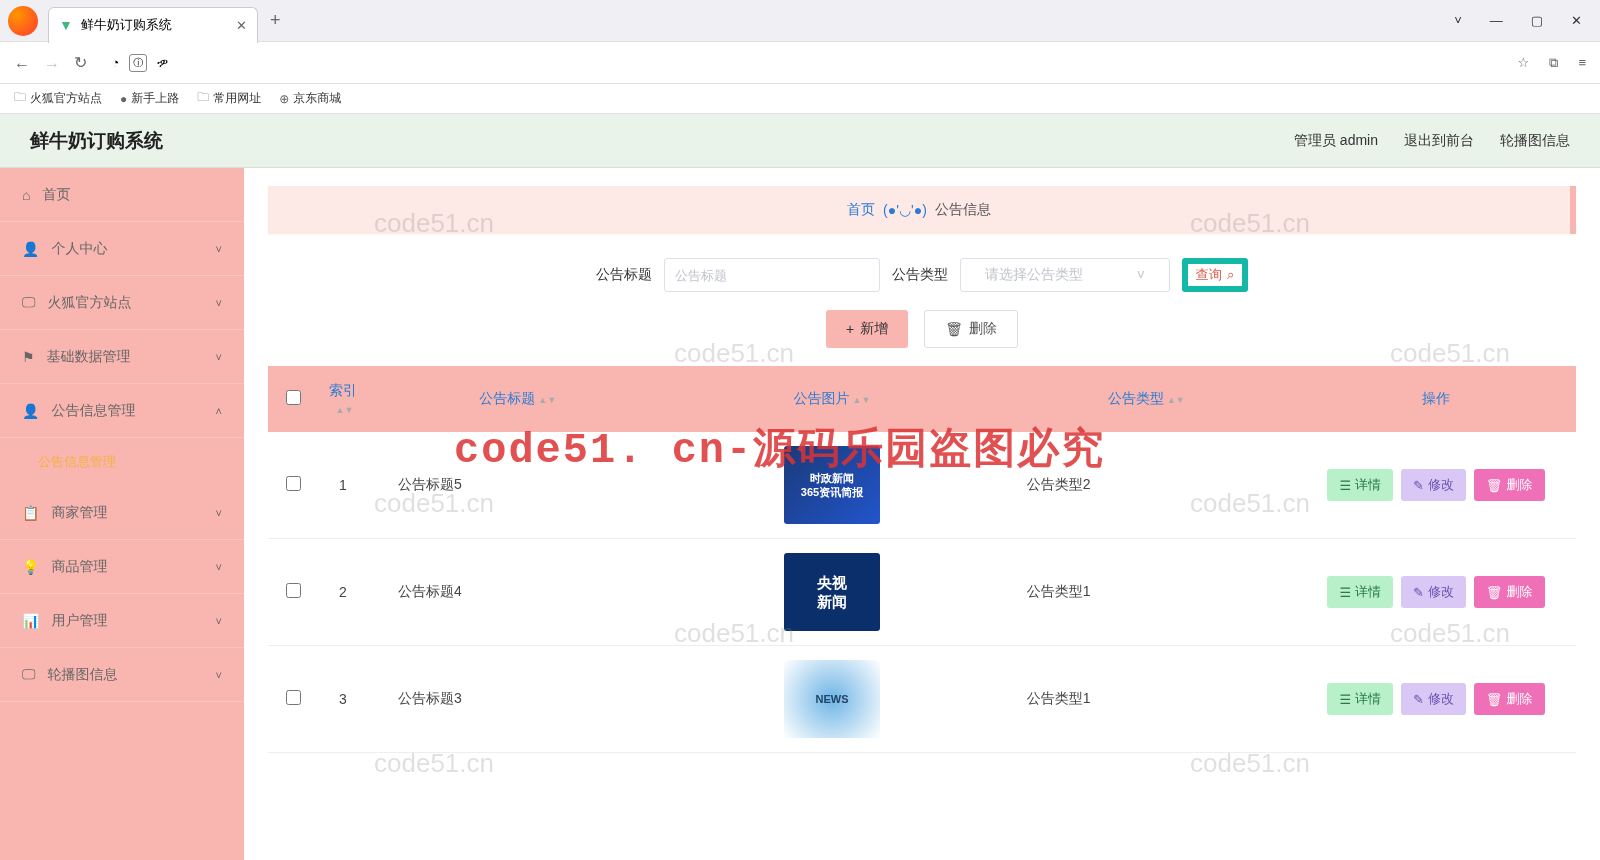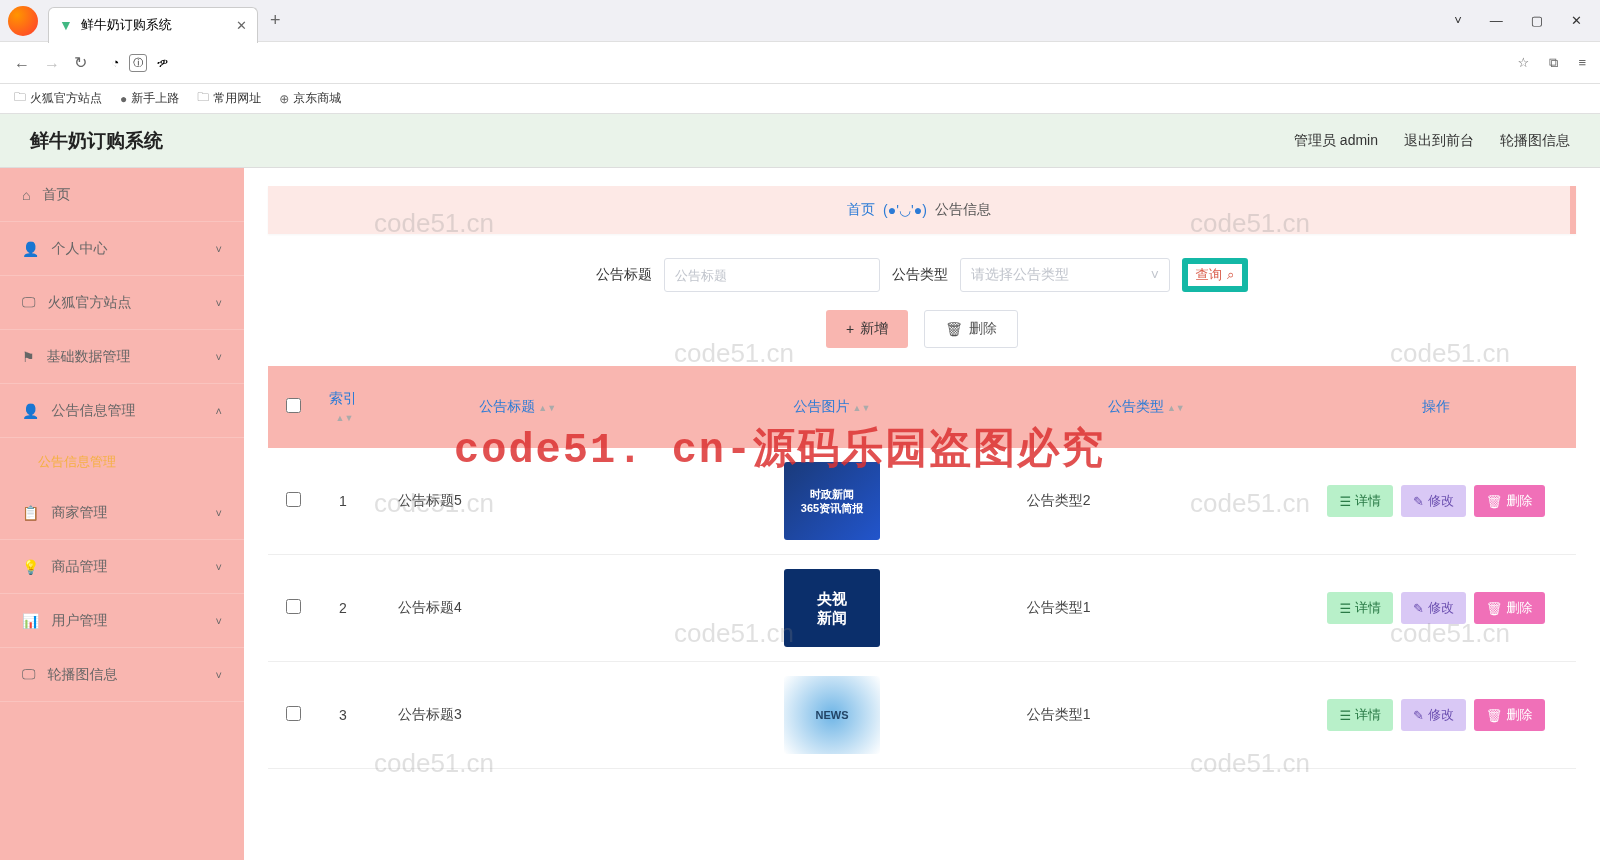--- a/index.html
+++ b/index.html
@@ -30,27 +30,27 @@
 .side-sub { padding-left:38px; height:48px; display:flex; align-items:center; color:#f5b041; font-size:13px; cursor:pointer; }
 .content { flex:1; background:#fff; padding:18px 24px; overflow-y:auto; position:relative; }
 .breadcrumb-bar { background:#fde9e6; border-right:6px solid #f9b6b0; height:48px; display:flex; align-items:center; justify-content:center; gap:8px; font-size:14px; margin-bottom:24px; box-shadow:0 1px 2px rgba(0,0,0,.04);}
 .breadcrumb-bar .home { color:#2b7bd6; cursor:pointer; }
 .breadcrumb-bar .face { color:#2b7bd6; }
 .breadcrumb-bar .cur { color:#555; }
 .search-row { display:flex; align-items:center; justify-content:center; gap:12px; margin-bottom:18px; font-size:14px; }
 .lbl { color:#333; }
 .inp { width:216px; height:34px; border:1px solid #dcdfe6; border-radius:3px; padding:0 10px; font-size:13px; }
 .inp::placeholder{color:#c0c4cc;}
-.sel { width:210px; height:34px; border:1px solid #dcdfe6; border-radius:3px; padding:0 10px; color:#c0c4cc; display:flex; align-items:center; justify-content:space-between; cursor:pointer;}
+.sel { width:210px; height:34px; border:1px solid #dcdfe6; border-radius:3px; padding:0 24px; color:#c0c4cc; display:flex; align-items:center; justify-content:space-between; cursor:pointer;}
 .q-btn { width:66px; height:34px; border:6px solid #14b8a6; color:#d95c4a; background:#fff; border-radius:3px; display:flex; align-items:center; justify-content:center; gap:5px; cursor:pointer;}
 .action-row { display:flex; justify-content:center; gap:16px; margin-bottom:18px;}
 .btn-add { background:#f9b6b0; color:#333; height:38px; padding:0 20px; border:none; border-radius:3px; display:flex; align-items:center; gap:6px; cursor:pointer; font-size:14px;}
 .btn-del { background:#fff; border:1px solid #dcdfe6; color:#555; height:38px; padding:0 20px; border-radius:3px; display:flex; align-items:center; gap:6px; cursor:pointer; font-size:14px;}
 .tbl { width:100%; border-collapse:collapse; }
-.tbl thead th { background:#f9b6b0; color:#2b7bd6; font-weight:normal; font-size:14px; padding:24px 8px; text-align:center; }
+.tbl thead th { background:#f9b6b0; color:#2b7bd6; font-weight:normal; font-size:14px; padding:16px 8px; text-align:center; }
 .tbl thead th.first { width:50px; }
 .tbl thead th .sort { font-size:9px; color:#aaa; margin-left:3px; }
 .tbl tbody td { border-bottom:1px solid #eee; padding:14px 8px; text-align:center; font-size:14px; color:#444; }
 .thumb { width:96px; height:78px; border-radius:3px; display:inline-flex; align-items:center; justify-content:center; color:#fff; font-size:11px; font-weight:bold; text-align:center; line-height:1.3;}
 .thumb.t1 { background:linear-gradient(135deg,#1a3a7a,#2255cc);}
 .thumb.t2 { background:#0b2f6b; font-size:15px;}
 .thumb.t3 { background:radial-gradient(circle,#6fb5e6,#fff); color:#246; }
 .row-actions { display:flex; gap:8px; justify-content:center;}
 .rb { height:32px; padding:0 12px; border:none; border-radius:3px; font-size:13px; display:flex; align-items:center; gap:4px; cursor:pointer; }
 .rb.detail { background:#b8f0c9; color:#2a7a46;}

